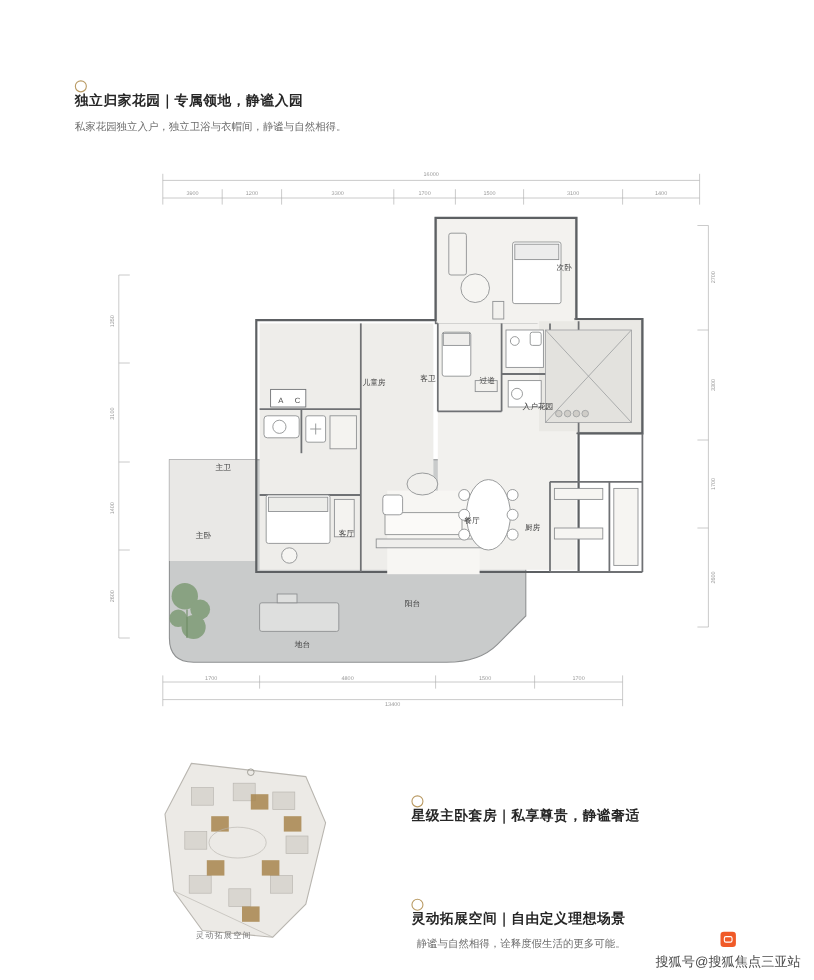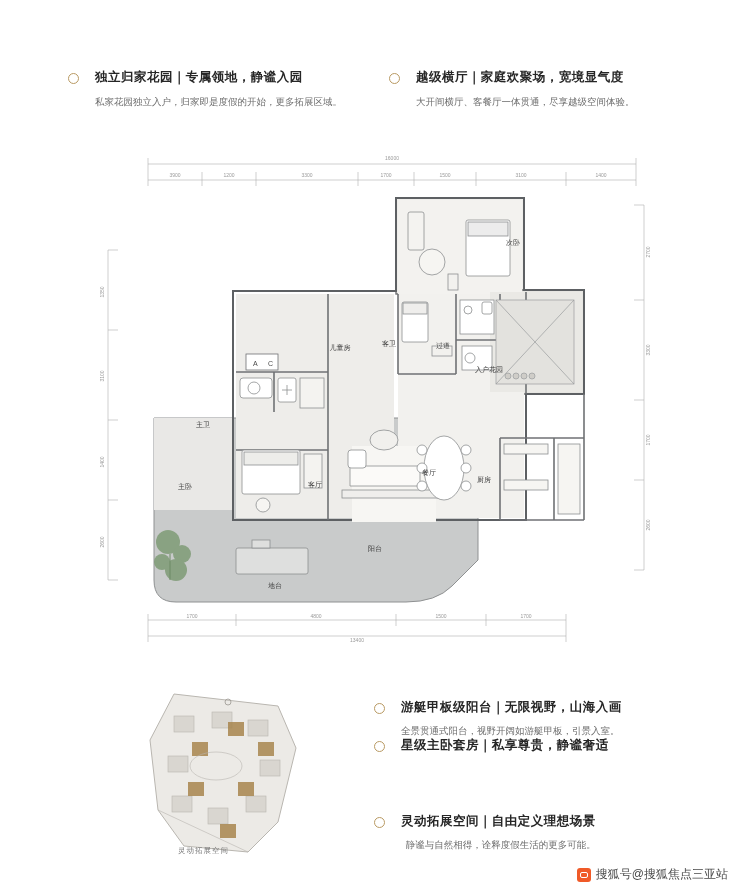--- a/index.html
+++ b/index.html
@@ -19,21 +19,22 @@
     position: relative;
     width: 740px;
     height: 891px;
   }
 
   
   .feature {
     position: absolute;
     display: flex;
     align-items: flex-start;
-    gap: 16px;
+    gap: 0;
+    flex-direction: column;
   }
   .bullet-ring {
     width: 11px;
     height: 11px;
     border: 1.5px solid #b99a63;
     border-radius: 50%;
     flex: 0 0 auto;
     margin-top: 3px;
     box-sizing: border-box;
   }
@@ -49,21 +50,21 @@
     margin-top: 9px;
     font-size: 9.5px;
     color: #6d6d6d;
     line-height: 1.4;
     white-space: nowrap;
   }
   .f-top-left { left: 68px; top: 70px; }
   .f-top-right { left: 389px; top: 70px; }
 
   .f-b1 { left: 374px; top: 700px; }
-  .f-b2 { left: 374px; top: 738px; }
+  .f-b2 { left: 374px; top: 720px; }
   .f-b3 { left: 374px; top: 814px; text-align: right; }
   .f-b1 .desc, .f-b2 .desc, .f-b3 .desc { margin-top: 8px; }
 
   
   .plan {
     position: absolute;
     left: 96px;
     top: 150px;
     width: 560px;
     height: 500px;
@@ -90,20 +91,21 @@
   
   .watermark {
     position: absolute;
     right: 12px;
     bottom: 8px;
     display: flex;
     align-items: center;
     gap: 5px;
     font-size: 12px;
     color: #4a4a4a;
+    flex-direction: column;
   }
   .wm-logo {
     width: 14px;
     height: 14px;
     background: #f05a28;
     border-radius: 3px;
     position: relative;
   }
   .wm-logo::after {
     content: "";
@@ -120,31 +122,24 @@
 </style>
 </head>
 <body>
 
 <div class="page">
 
   <div class="feature f-top-left">
     <span class="bullet-ring"></span>
     <div class="feature-text">
       <div class="title">独立归家花园｜专属领地，静谧入园</div>
-      <div class="desc">私家花园独立入户，归家即是度假的开始，更多拓展区域。</div>
+      <div class="desc">私家花园独立入户，独立卫浴与衣帽间，静谧与自然相得。</div>
     </div>
   </div>
 
-  <div class="feature f-top-right">
-    <span class="bullet-ring"></span>
-    <div class="feature-text">
-      <div class="title">越级横厅｜家庭欢聚场，宽境显气度</div>
-      <div class="desc">大开间横厅、客餐厅一体贯通，尽享越级空间体验。</div>
-    </div>
-  </div>
 
   <div class="plan">
     <svg width="560" height="500" viewBox="0 0 560 500" xmlns="http://www.w3.org/2000/svg">
 
       <g stroke="#b0b0b0" stroke-width="0.6" fill="none">
         <line x1="52" y1="14" x2="540" y2="14"></line>
         <line x1="52" y1="30" x2="540" y2="30"></line>
       </g>
       <g stroke="#b0b0b0" stroke-width="0.6">
         <line x1="52" y1="8" x2="52" y2="36"></line>
@@ -359,27 +354,20 @@
         <text x="89" y="339">主卧</text>
         <text x="219" y="337">客厅</text>
         <text x="333" y="325">餐厅</text>
         <text x="388" y="332">厨房</text>
         <text x="279" y="401">阳台</text>
         <text x="179" y="438">地台</text>
       </g>
     </svg>
   </div>
 
-  <div class="feature f-b1">
-    <span class="bullet-ring"></span>
-    <div class="feature-text">
-      <div class="title">游艇甲板级阳台｜无限视野，山海入画</div>
-      <div class="desc">全景贯通式阳台，视野开阔如游艇甲板，引景入室。</div>
-    </div>
-  </div>
 
   <div class="feature f-b2">
     <span class="bullet-ring"></span>
     <div class="feature-text">
       <div class="title">星级主卧套房｜私享尊贵，静谧奢适</div>
     </div>
   </div>
 
   <div class="feature f-b3">
     <span class="bullet-ring"></span>

